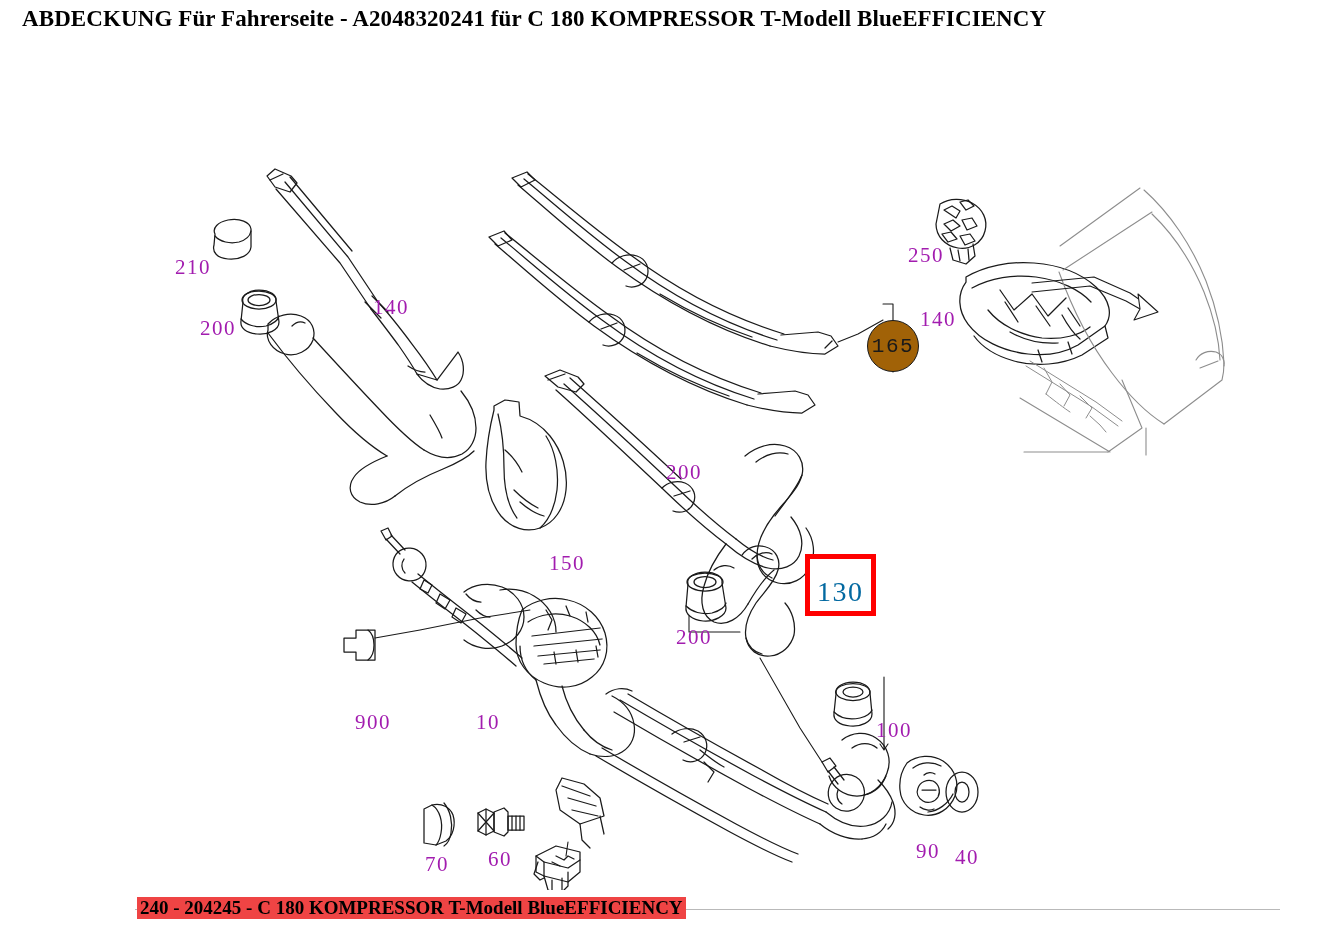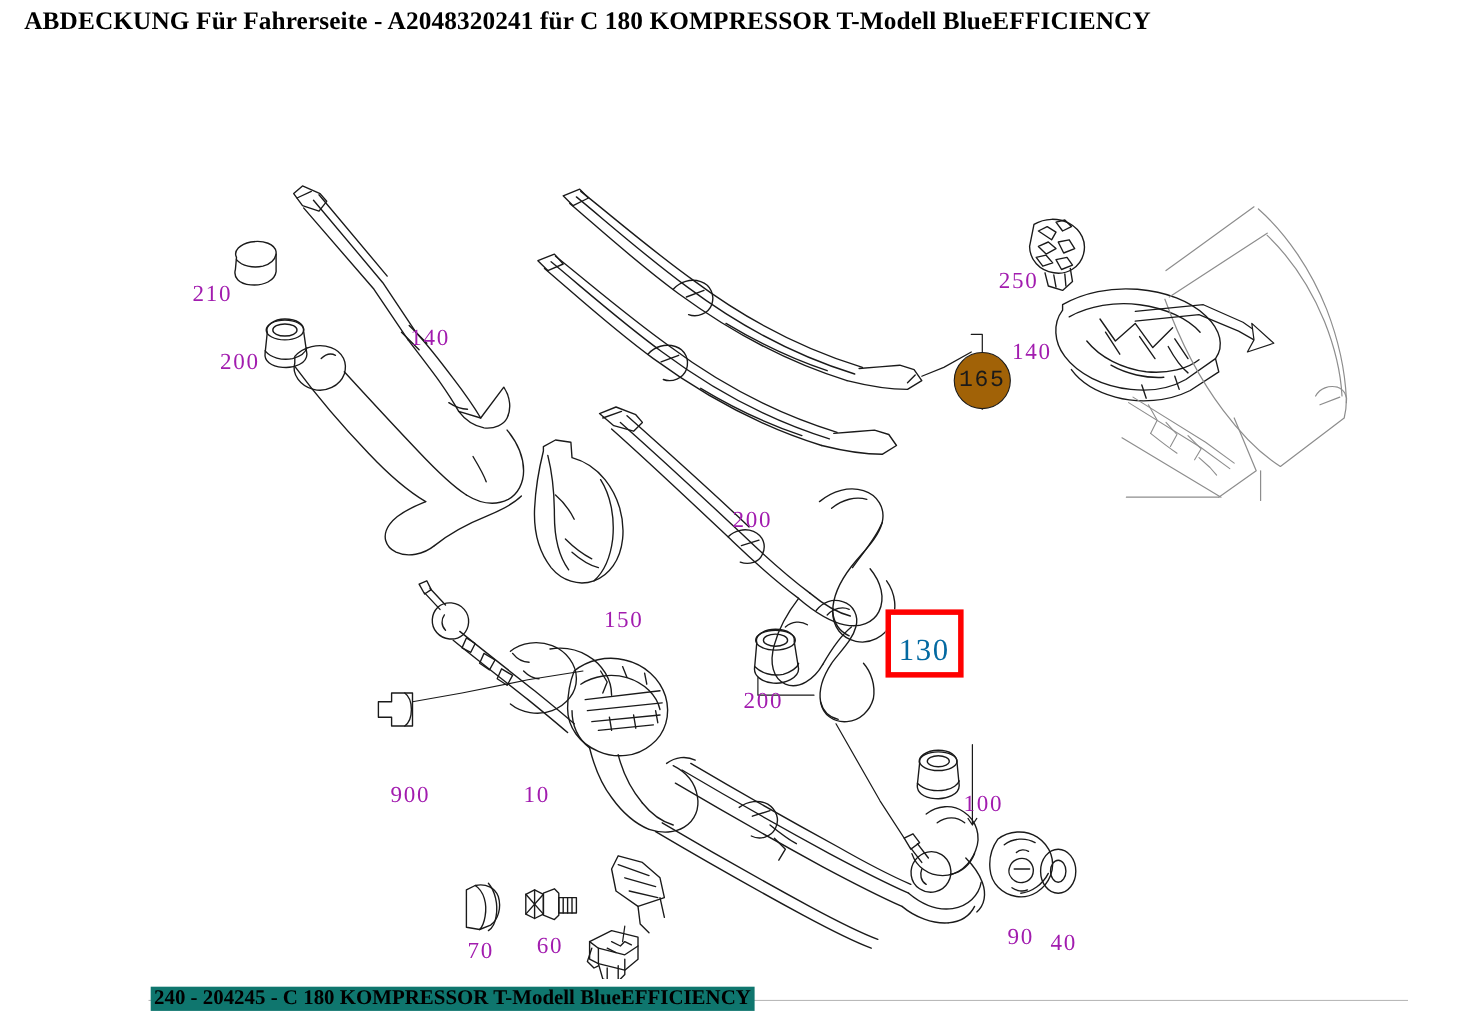--- a/index.html
+++ b/index.html
@@ -53,21 +53,21 @@
     background: #b9b9b9;
   }
   #footer-text {
     position: absolute;
     left: 137px;
     top: 897px;
     font-family: "Liberation Serif", serif;
     font-size: 19px;
     font-weight: 600;
     white-space: nowrap;
-    background: #0f766e;
+    background: #ef4444;
     padding: 0 3px;
     color: #000;
     text-align: center;
   }
   .callout {
     position: absolute;
     font-family: "Liberation Serif", serif;
     font-size: 21px;
     font-weight: 400;
     color: #a21caf;

